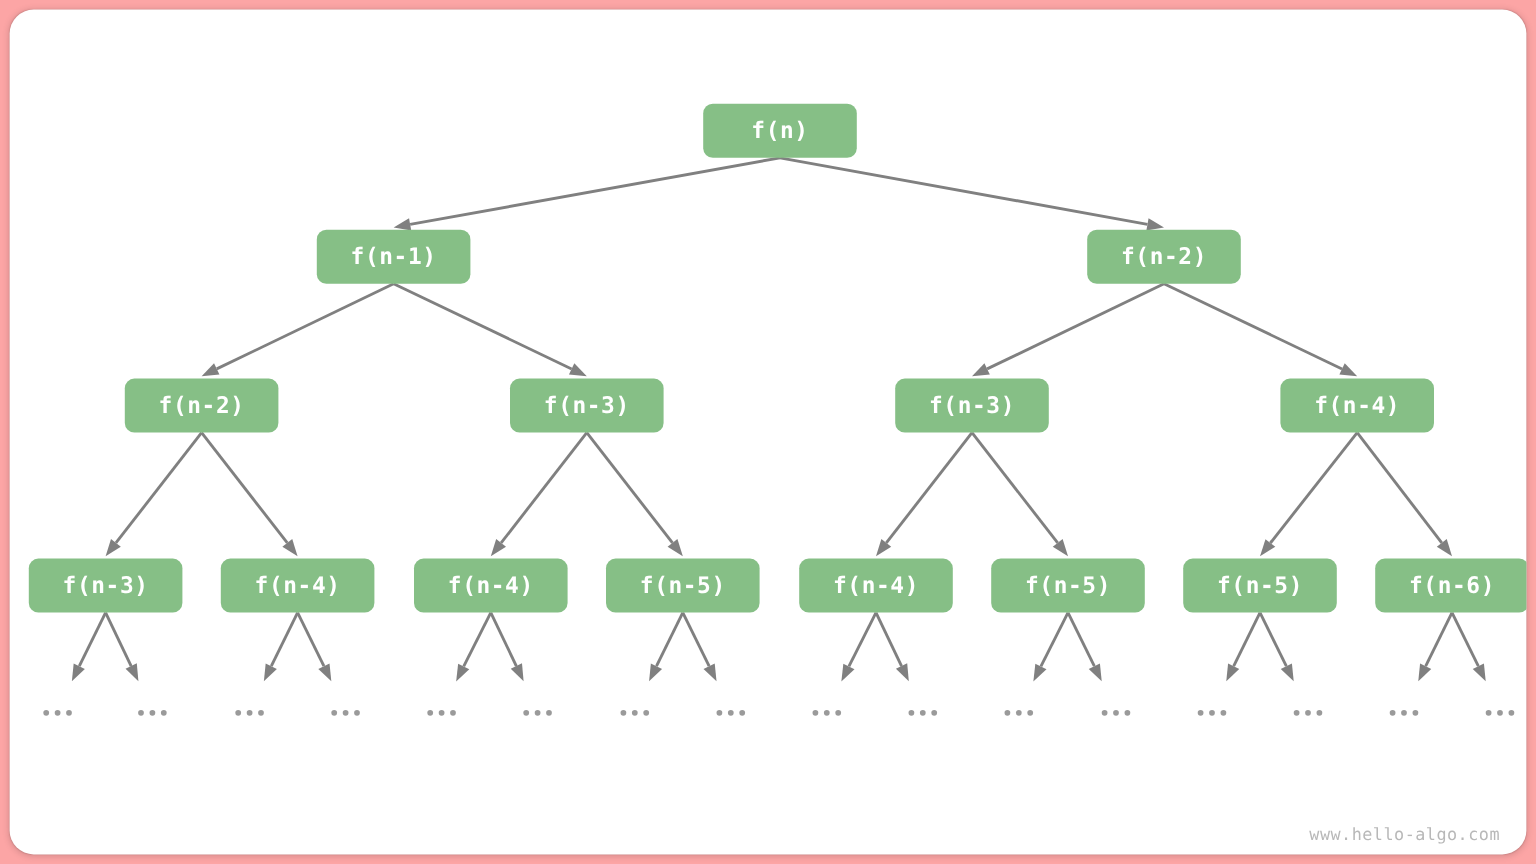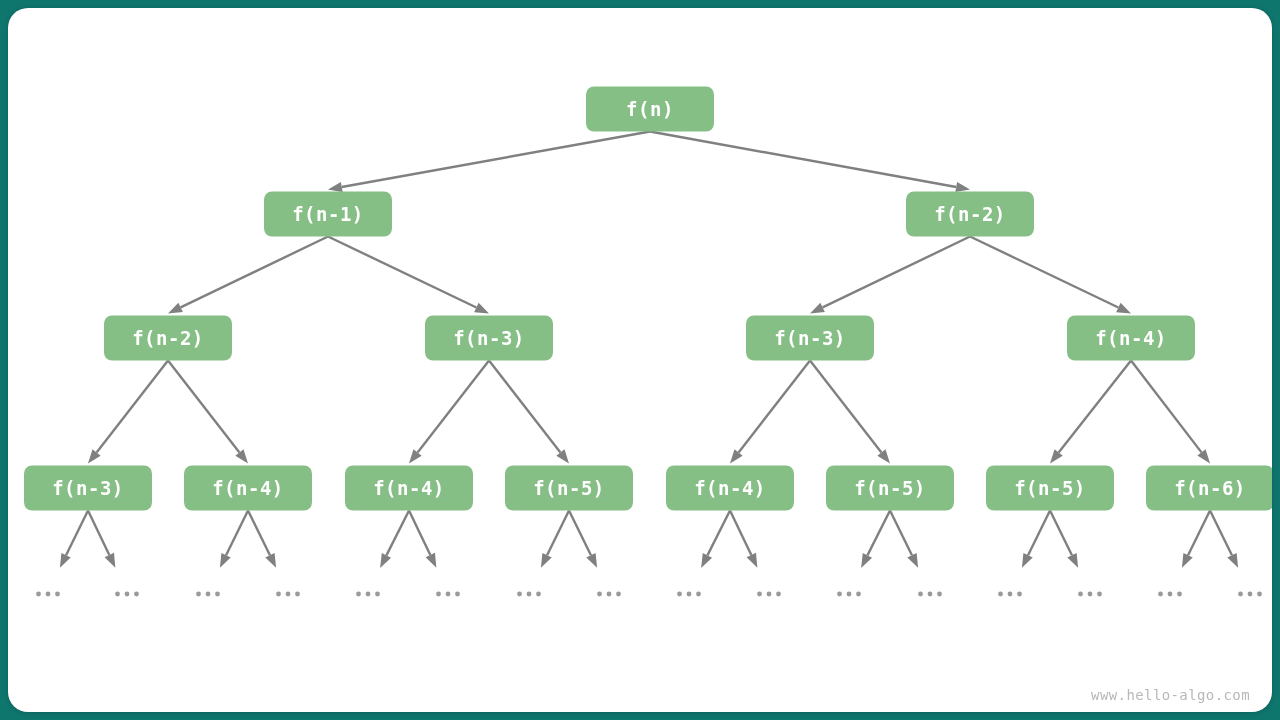--- a/index.html
+++ b/index.html
@@ -9,21 +9,21 @@
     background: #ffffff;
     width: 1280px;
     height: 720px;
     overflow: hidden;
     font-family: "DejaVu Sans Mono", monospace;
   }
   #stage {
     position: relative;
     width: 1280px;
     height: 720px;
-    background: #0f766e;
+    background: #fca5a5;
   }
   
   #card {
     position: absolute;
     left: 8px;
     top: 8px;
     width: 1264px;
     height: 704px;
     background: #ffffff;
     border-radius: 20px;

